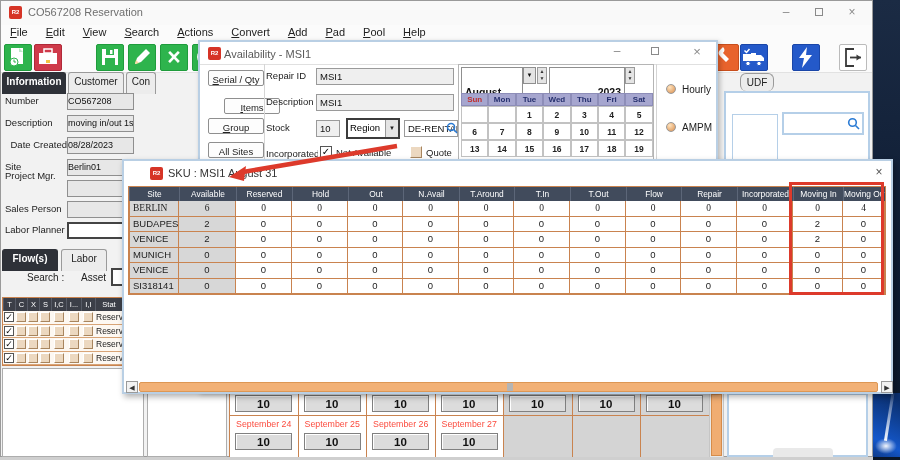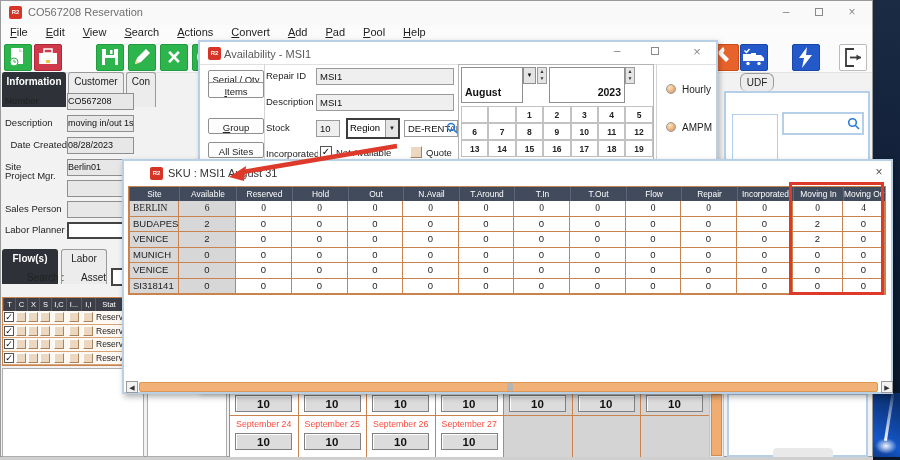--- a/index.html
+++ b/index.html
@@ -26,21 +26,21 @@
   #toolbar{position:absolute;left:0;top:40px;width:100%;height:32px;background:#fbfbfb;border-bottom:1px solid #e2e2e2;}
   .tbicon{position:absolute;top:3px;width:28px;height:27px;border-radius:2px;text-align:center;}
   .tb-green{background:#2eb44d;border:1px solid #1f9c3c;}
   .tb-red{background:#cf3a4a;border:1px solid #b02838;}
   .tb-blue{background:#2459c9;border:1px solid #1a46a8;}
   .tb-orange{background:#e8632c;border:1px solid #c84e1c;}
   .tb-white{background:#fff;border:1px solid #bbb;}
   .xglyph{color:#fff;font-size:23px;font-weight:bold;line-height:25px;}
 
   
-  .tab{position:absolute;height:35px;font-size:10px;line-height:18px;text-align:center;
+  .tab{position:absolute;height:22px;font-size:10px;line-height:18px;text-align:center;
     border:1px solid #9a9a9a;border-bottom:none;border-radius:3px 3px 0 0;background:#ececec;color:#222;overflow:hidden;white-space:nowrap;}
   .tab-dark{background:#2e3138;color:#fff;font-weight:bold;border-color:#2e3138;}
   .field-label{position:absolute;left:4px;width:62px;font-size:9.5px;color:#222;overflow:hidden;white-space:nowrap;}
   .field-box{position:absolute;left:66px;width:67px;height:17px;background:#e7e7e7;border:1px solid #8f8f8f;
     font-size:9px;line-height:15px;padding-left:0;color:#111;overflow:hidden;white-space:nowrap;}
   .field-box-white{background:#fff;border:2px solid #444;}
 
   
   #cbgrid{position:absolute;left:1px;top:296px;width:121px;background:#fdf8f2;border:1px solid #c9834f;}
   .cb-hrow,.cb-row{display:grid;grid-template-columns:12px 12px 12px 12px 15px 15px 14px auto;}
@@ -362,21 +362,21 @@
 
   <div id="dialog">
     <span class="r2-icon" style="left:8px;top:5px;">R2</span>
     <span id="dlg-title">Availability - MSI1</span>
     <span class="winbtn" style="left:404px;top:1px;width:26px;color:#8a8a8a;">–</span>
     <span class="winbtn" style="left:442px;top:1px;width:26px;"><span class="maxglyph"></span></span>
     <span class="winbtn" style="left:484px;top:1px;width:26px;font-size:13px;">×</span>
     <div id="dlg-sep"></div>
     <div id="nav-buttons">
         <div class="nav-btn" style="top: 28px;"><u>S</u>erial / Qty</div>
-        <div class="nav-btn" style="top: 40px;"><u>I</u>tems</div>
+        <div class="nav-btn" style="top: 56px; margin-left: 16px;"><u>I</u>tems</div>
         <div class="nav-btn" style="top: 76px;"><u>G</u>roup</div>
         <div class="nav-btn" style="top: 100px;">All Sites</div>
       </div>
     <div class="abs" style="left:64px;top:22px;height:330px;border-left:1px solid #d5d5d5;"></div>
 
     <div class="dlg-label" style="top:28px;">Repair ID</div>
     <div class="dlg-box" style="left:116px;top:26px;width:138px;">MSI1</div>
     <div class="dlg-label" style="top:54px;">Description</div>
     <div class="dlg-box" style="left:116px;top:52px;width:138px;">MSI1</div>
     <div class="dlg-label" style="top:80px;">Stock</div>
@@ -396,20 +396,29 @@
     <div class="chk-label" style="left:136px;top:105px;">Not Available</div>
     <div class="chk chk-beige" style="left:210px;top:104px;"></div>
     <div class="chk-label" style="left:226px;top:105px;">Quote</div>
 
     <div id="calendar">
       <div class="cal-top" style="left:2px;top:2px;width:62px;">August</div>
       <div class="cal-top" style="left:64px;top:2px;width:13px;background:#e4e4e4;font-size:6px;text-align:center;padding:0;">▼</div>
       <div class="spinner" style="left:78px;top:2px;">▲<br>▼</div>
       <div class="cal-top" style="left:90px;top:2px;width:76px;text-align:right;">2023</div>
       <div class="spinner" style="left:166px;top:2px;">▲<br>▼</div>
+      <div id="cal-days">
+          <div class="cal-dh sun">Sun</div>
+          <div class="cal-dh">Mon</div>
+          <div class="cal-dh">Tue</div>
+          <div class="cal-dh">Wed</div>
+          <div class="cal-dh">Thu</div>
+          <div class="cal-dh">Fri</div>
+          <div class="cal-dh">Sat</div>
+        </div>
       <div id="cal-weeks">
           <div class="cal-cell"></div>
           <div class="cal-cell"></div>
           <div class="cal-cell">1</div>
           <div class="cal-cell">2</div>
           <div class="cal-cell">3</div>
           <div class="cal-cell">4</div>
           <div class="cal-cell">5</div>
           <div class="cal-cell">6</div>
           <div class="cal-cell">7</div>

